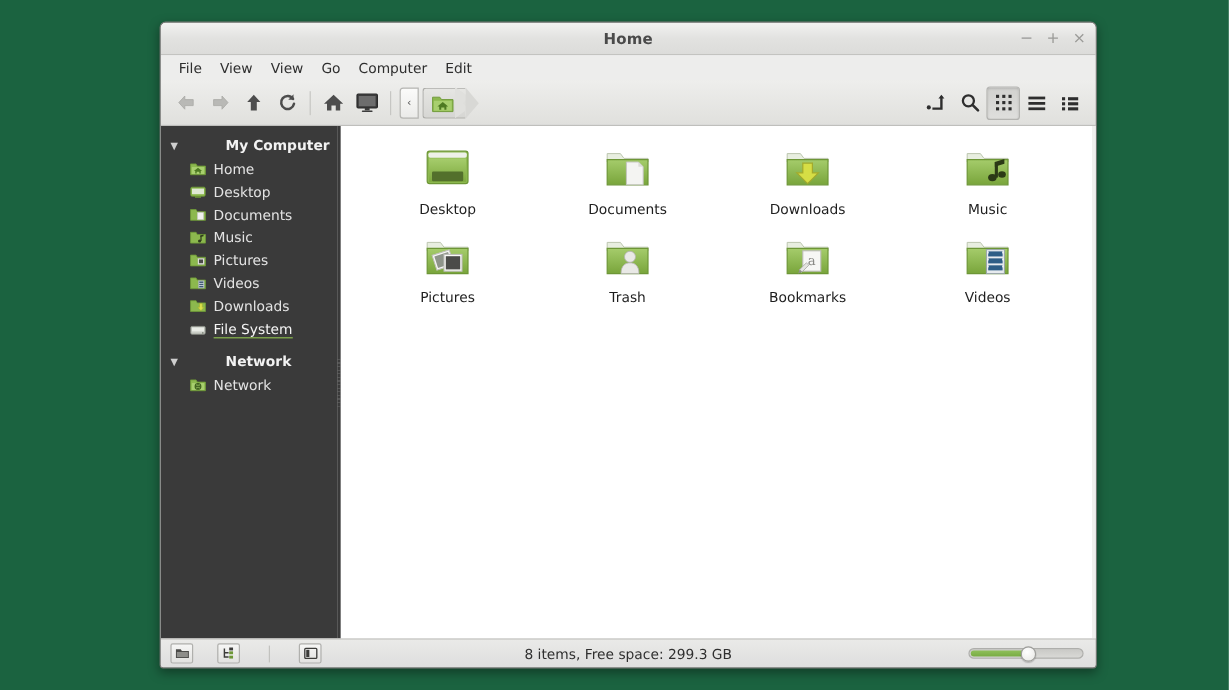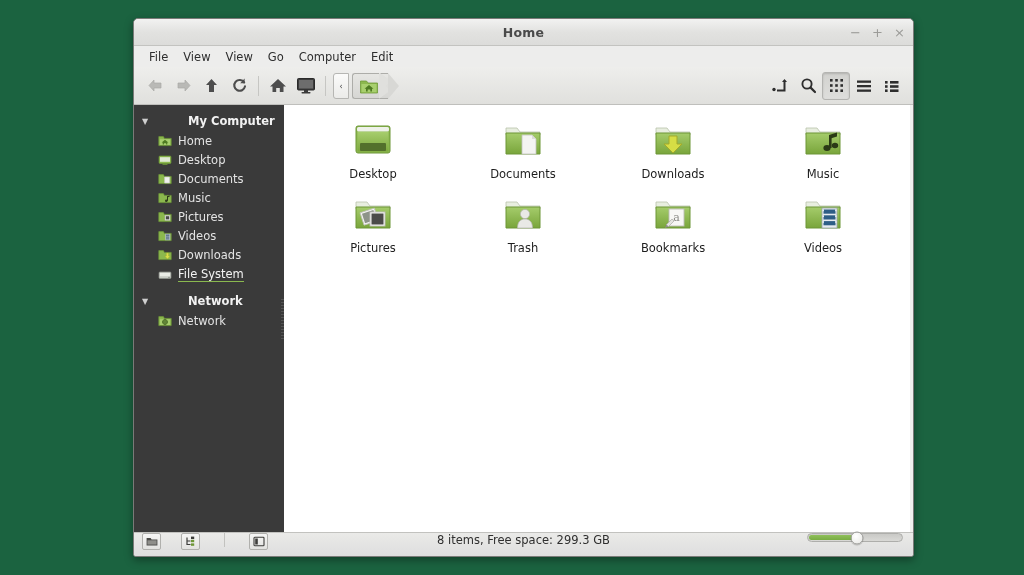--- a/index.html
+++ b/index.html
@@ -195,21 +195,21 @@
   .content-scrollbar {
     position: absolute; right: 0; top: 0; bottom: 0; width: 3px;
     background: #f0f0ee;
   }
 
   
   .statusbar {
     height: 24px; flex: 0 0 auto;
     background: linear-gradient(to bottom,#eaeae8,#dedede);
     border-top: 1px solid #c2c2bf;
-    display: flex; 
+    display: flex; align-items: center;
     padding: 0 8px; gap: 20px;
     position: relative;
   }
   .sb-btn {
     width: 19px; height: 17px;
     border: 1px solid #b0b0ad; border-radius: 2px;
     background: linear-gradient(to bottom,#f6f6f5,#e2e2e0);
     display: flex; align-items: center; justify-content: center;
     cursor: default;
   }

